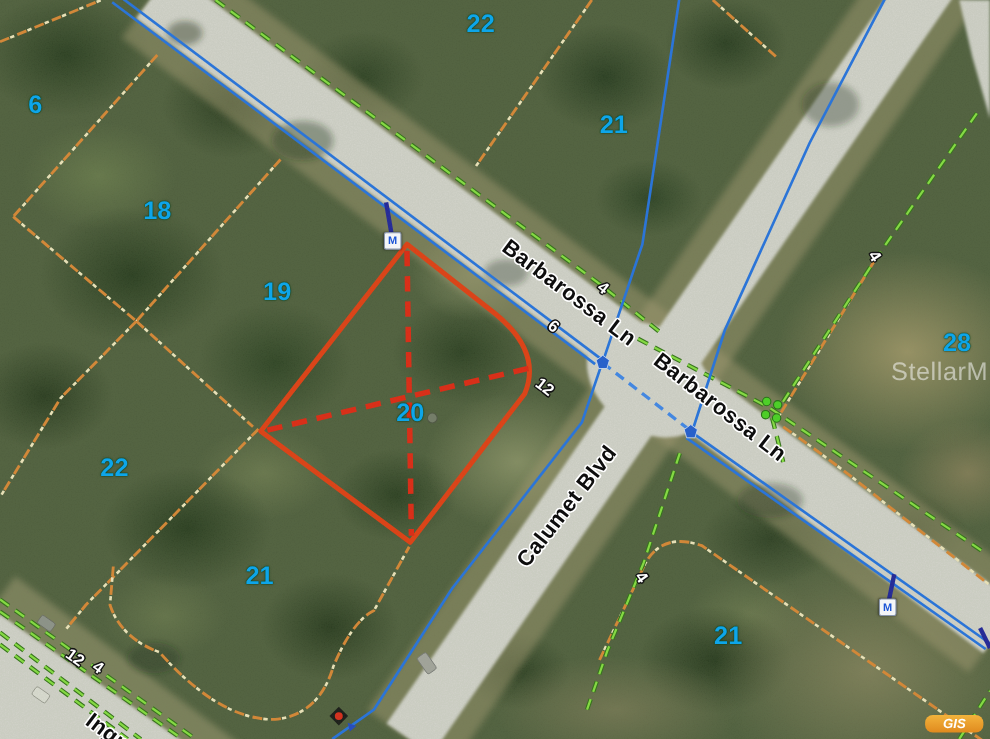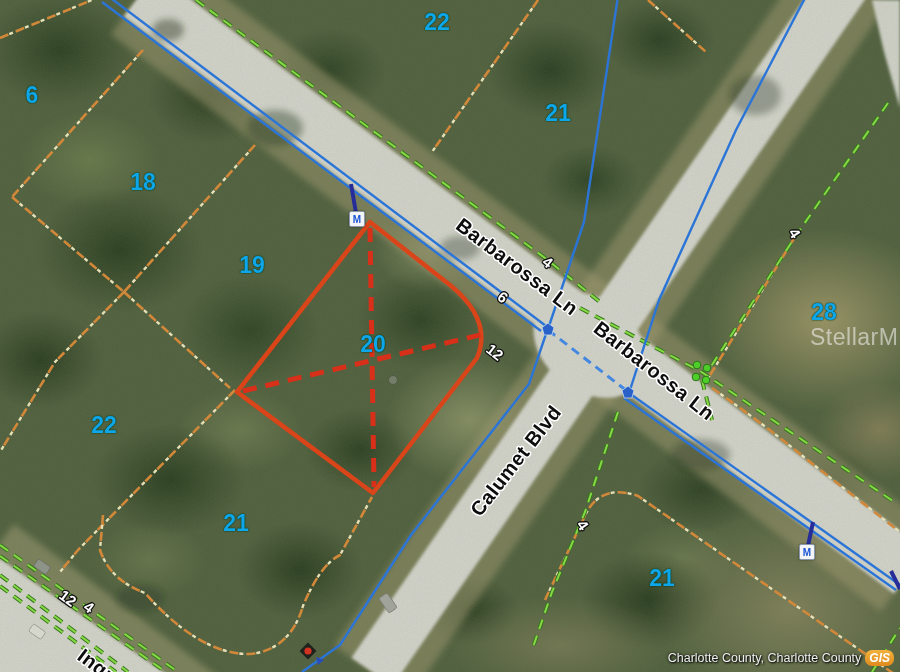--- a/index.html
+++ b/index.html
@@ -55,21 +55,21 @@
     text-shadow:-1.5px 0 0 #fff,1.5px 0 0 #fff,0 -1.5px 0 #fff,0 1.5px 0 #fff,-1px -1px 0 #fff,1px 1px 0 #fff,-1px 1px 0 #fff,1px -1px 0 #fff;}
   .lbl-num{position:absolute;font-weight:bold;font-size:15px;color:#fff;white-space:nowrap;
     text-shadow:-1.2px 0 0 #151515,1.2px 0 0 #151515,0 -1.2px 0 #151515,0 1.2px 0 #151515,-1px -1px 0 #151515,1px 1px 0 #151515,1px -1px 0 #151515,-1px 1px 0 #151515;}
   .meter{position:absolute;width:14px;height:14px;background:#f3f5f7;border:1px solid #8a97ad;border-radius:2px;
     font-weight:bold;font-size:10px;color:#1b55d6;display:flex;align-items:center;justify-content:center;
     box-shadow:0 0 2px rgba(0,0,0,.5);}
   .watermark{position:absolute;left:810px;top:324px;font-size:23px;color:rgba(248,248,248,.55);
     letter-spacing:.5px;white-space:nowrap;}
   .attrib{position:absolute;right:6px;bottom:6px;font-size:12.5px;color:#efefef;white-space:nowrap;
     text-shadow:1px 1px 2px #000,0 0 3px #000;display:flex;align-items:center;gap:4px;}
-  .gis-badge{background:linear-gradient(#f3b33c,#e08a1e);border-radius:7px;padding:0 4px;
+  .gis-badge{background:linear-gradient(#f3b33c,#e08a1e);border-radius:7px;padding:0 16px;
     color:#fff;font-weight:bold;font-style:italic;text-shadow:none;font-size:12px;line-height:16px;}
 </style>
 </head>
 <body>
 
 <div id="stage">
   <div id="terrain"></div>
 
   <svg width="900" height="672" viewBox="0 0 900 672">
     <defs>
@@ -200,44 +200,43 @@
         <rect x="379" y="598" width="18" height="10" rx="2" fill="#a6a6a0" stroke="#777" stroke-width="0.8" transform="rotate(55 388 603)"></rect>
         <rect x="35" y="562" width="15" height="9" rx="2" fill="#8f938c" stroke="#6a6a64" stroke-width="0.8" transform="rotate(35 42 566)"></rect>
         <rect x="30" y="627" width="15" height="9" rx="2" fill="#e2e2da" stroke="#9a9a92" stroke-width="0.8" transform="rotate(35 37 631)"></rect>
       </g>
     </g>
 
     <rect width="900" height="672" filter="url(#noise)" opacity="0.15"></rect>
   </svg>
 
   <div class="lbl-lot" style="left:32px;top:95px">6</div>
-  <div class="lbl-lot" style="left:143px;top:182px">18</div>
+  <div class="lbl-lot" style="left:143px;top:192px">18</div>
   <div class="lbl-lot" style="left:252px;top:265px">19</div>
   <div class="lbl-lot" style="left:104px;top:425px">22</div>
   <div class="lbl-lot" style="left:236px;top:523px">21</div>
-  <div class="lbl-lot" style="left:373px;top:344px">20</div>
+  <div class="lbl-lot" style="left:373px;top:375px">20</div>
   <div class="lbl-lot" style="left:437px;top:22px">22</div>
   <div class="lbl-lot" style="left:558px;top:113px">21</div>
-  <div class="lbl-lot" style="left:824px;top:312px">28</div>
+  <div class="lbl-lot" style="left:870px;top:312px">28</div>
   <div class="lbl-lot" style="left:662px;top:578px">21</div>
 
   <div class="lbl-road" style="left:517px;top:267px;transform:translate(-50%,-50%) rotate(37deg)">Barbarossa Ln</div>
   <div class="lbl-road" style="left:654px;top:371px;transform:translate(-50%,-50%) rotate(38deg)">Barbarossa Ln</div>
   <div class="lbl-road" style="left:516px;top:461px;transform:translate(-50%,-50%) rotate(-52deg)">Calumet Blvd</div>
   <div class="lbl-road" style="left:80px;top:642px;transform:rotate(37deg);transform-origin:left center">Ingram</div>
 
   <div class="lbl-num" style="left:548px;top:262px;transform:translate(-50%,-50%) rotate(38deg)">4</div>
   <div class="lbl-num" style="left:503px;top:297px;transform:translate(-50%,-50%) rotate(38deg)">6</div>
   <div class="lbl-num" style="left:495px;top:352px;transform:translate(-50%,-50%) rotate(38deg)">12</div>
   <div class="lbl-num" style="left:68px;top:598px;transform:translate(-50%,-50%) rotate(36deg)">12</div>
   <div class="lbl-num" style="left:89px;top:607px;transform:translate(-50%,-50%) rotate(36deg)">4</div>
   <div class="lbl-num" style="left:583px;top:525px;transform:translate(-50%,-50%) rotate(55deg)">4</div>
   <div class="lbl-num" style="left:795px;top:233px;transform:translate(-50%,-50%) rotate(57deg)">4</div>
 
   <div class="meter" style="left:349px;top:211px">M</div>
   <div class="meter" style="left:799px;top:544px">M</div>
 
   <div class="watermark">StellarMLS</div>
   <div class="attrib">
-    <span>Charlotte County, Charlotte County</span>
     <span class="gis-badge">GIS</span>
   </div>
 </div>
 
 </body></html>

